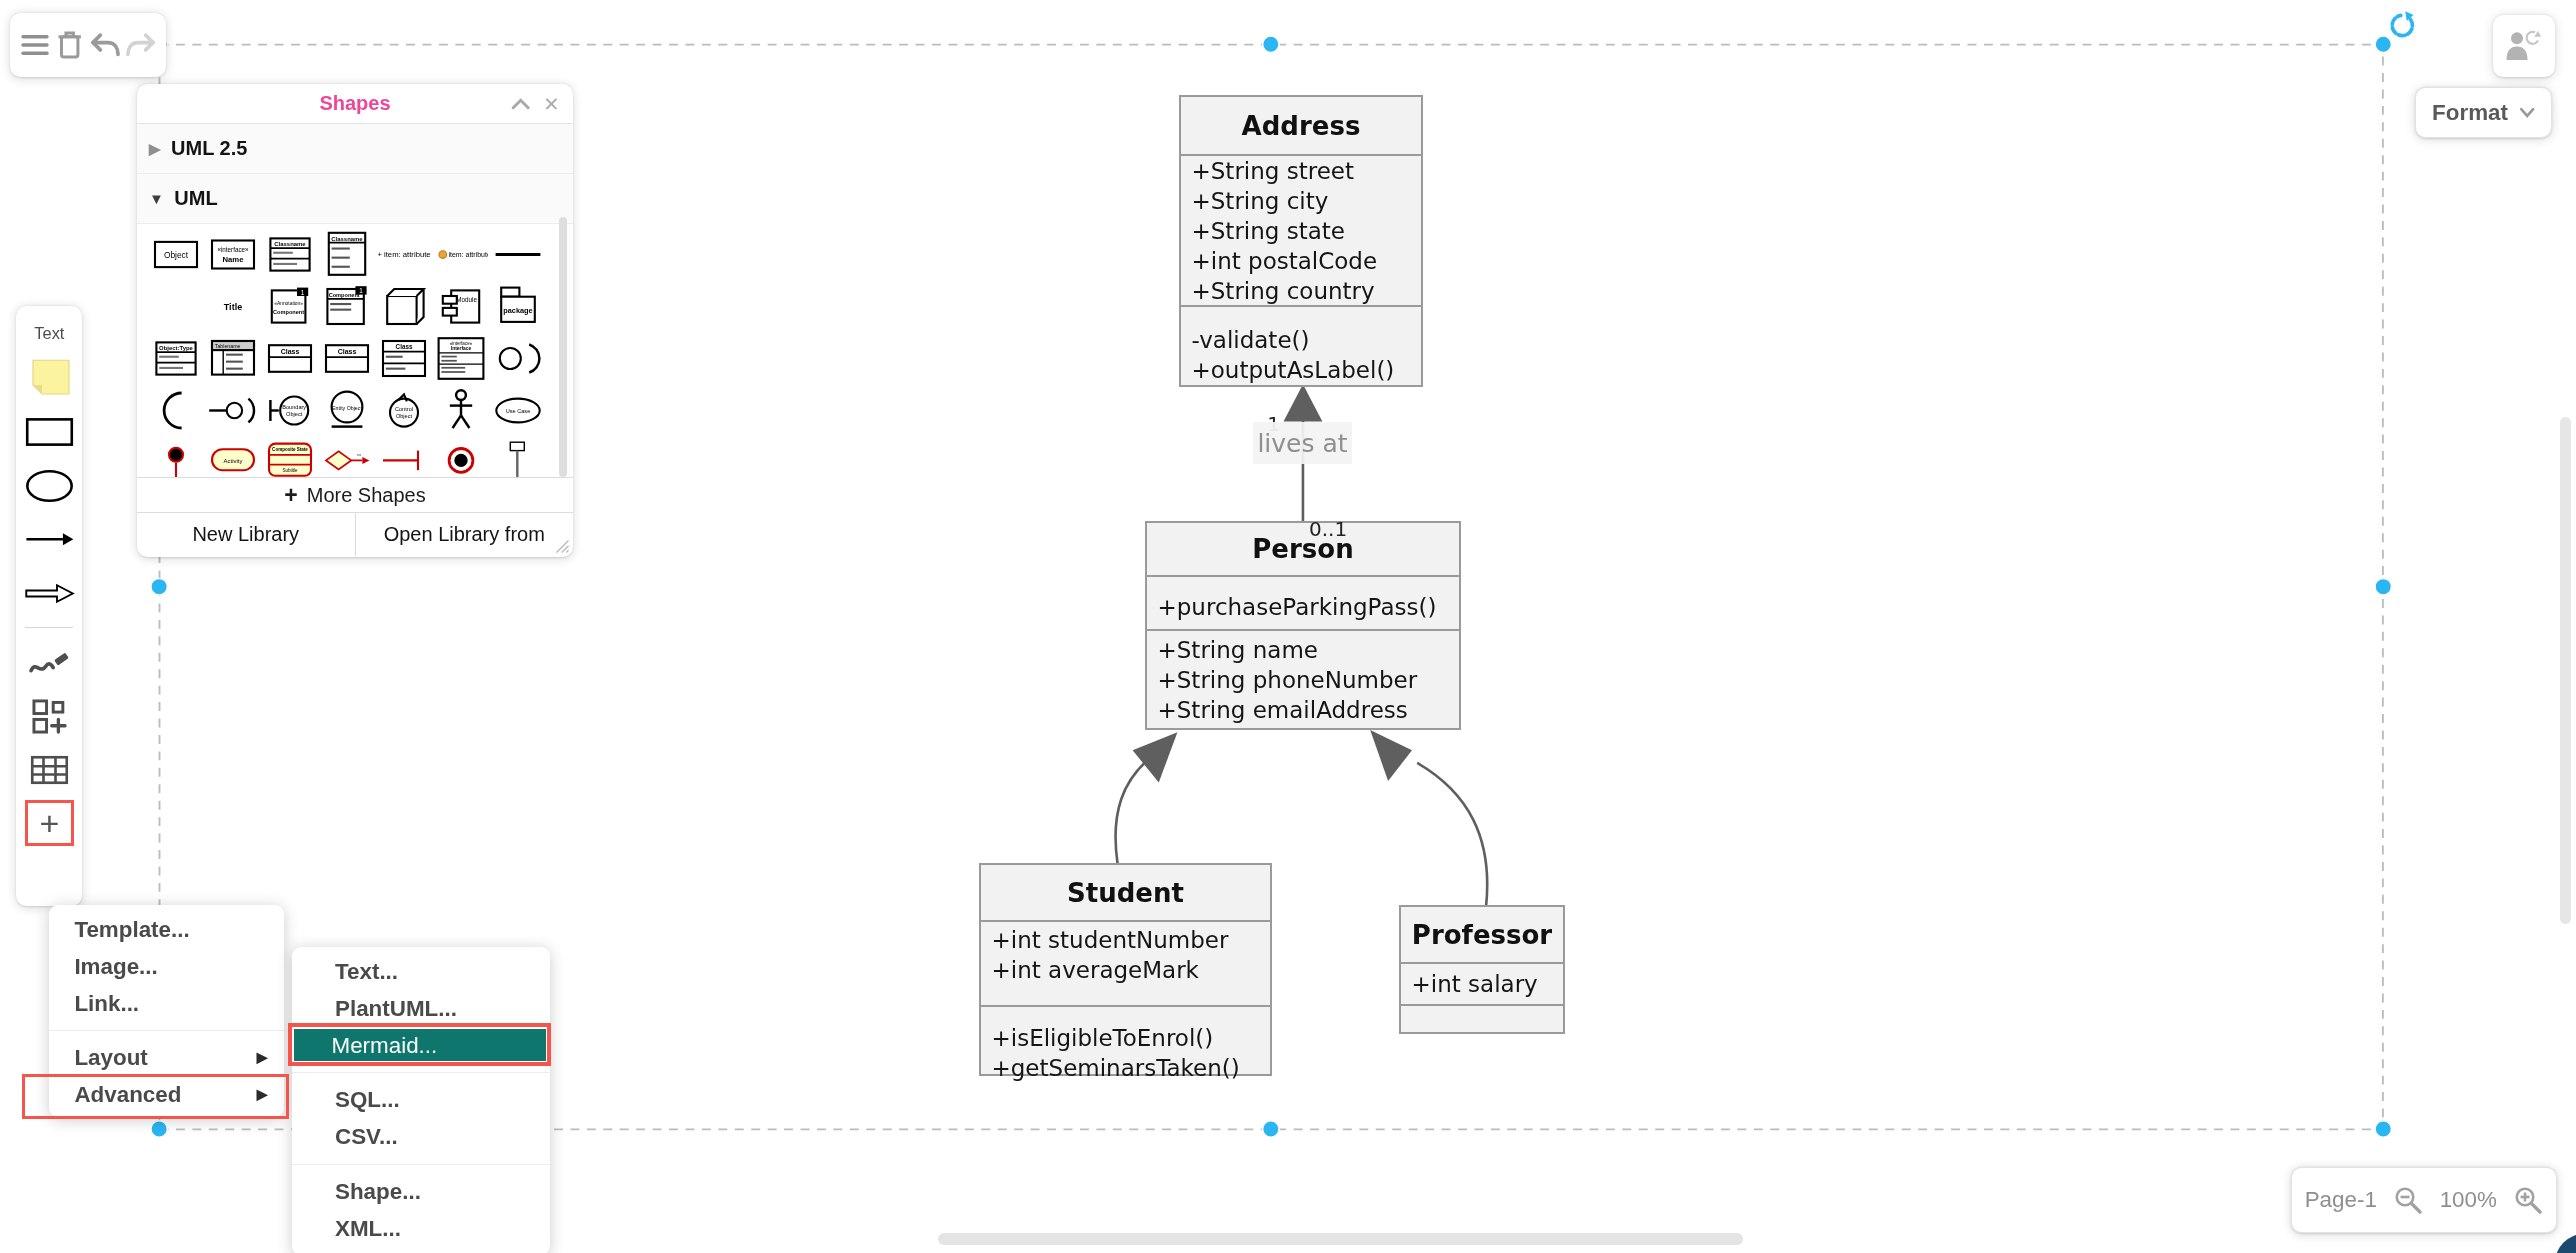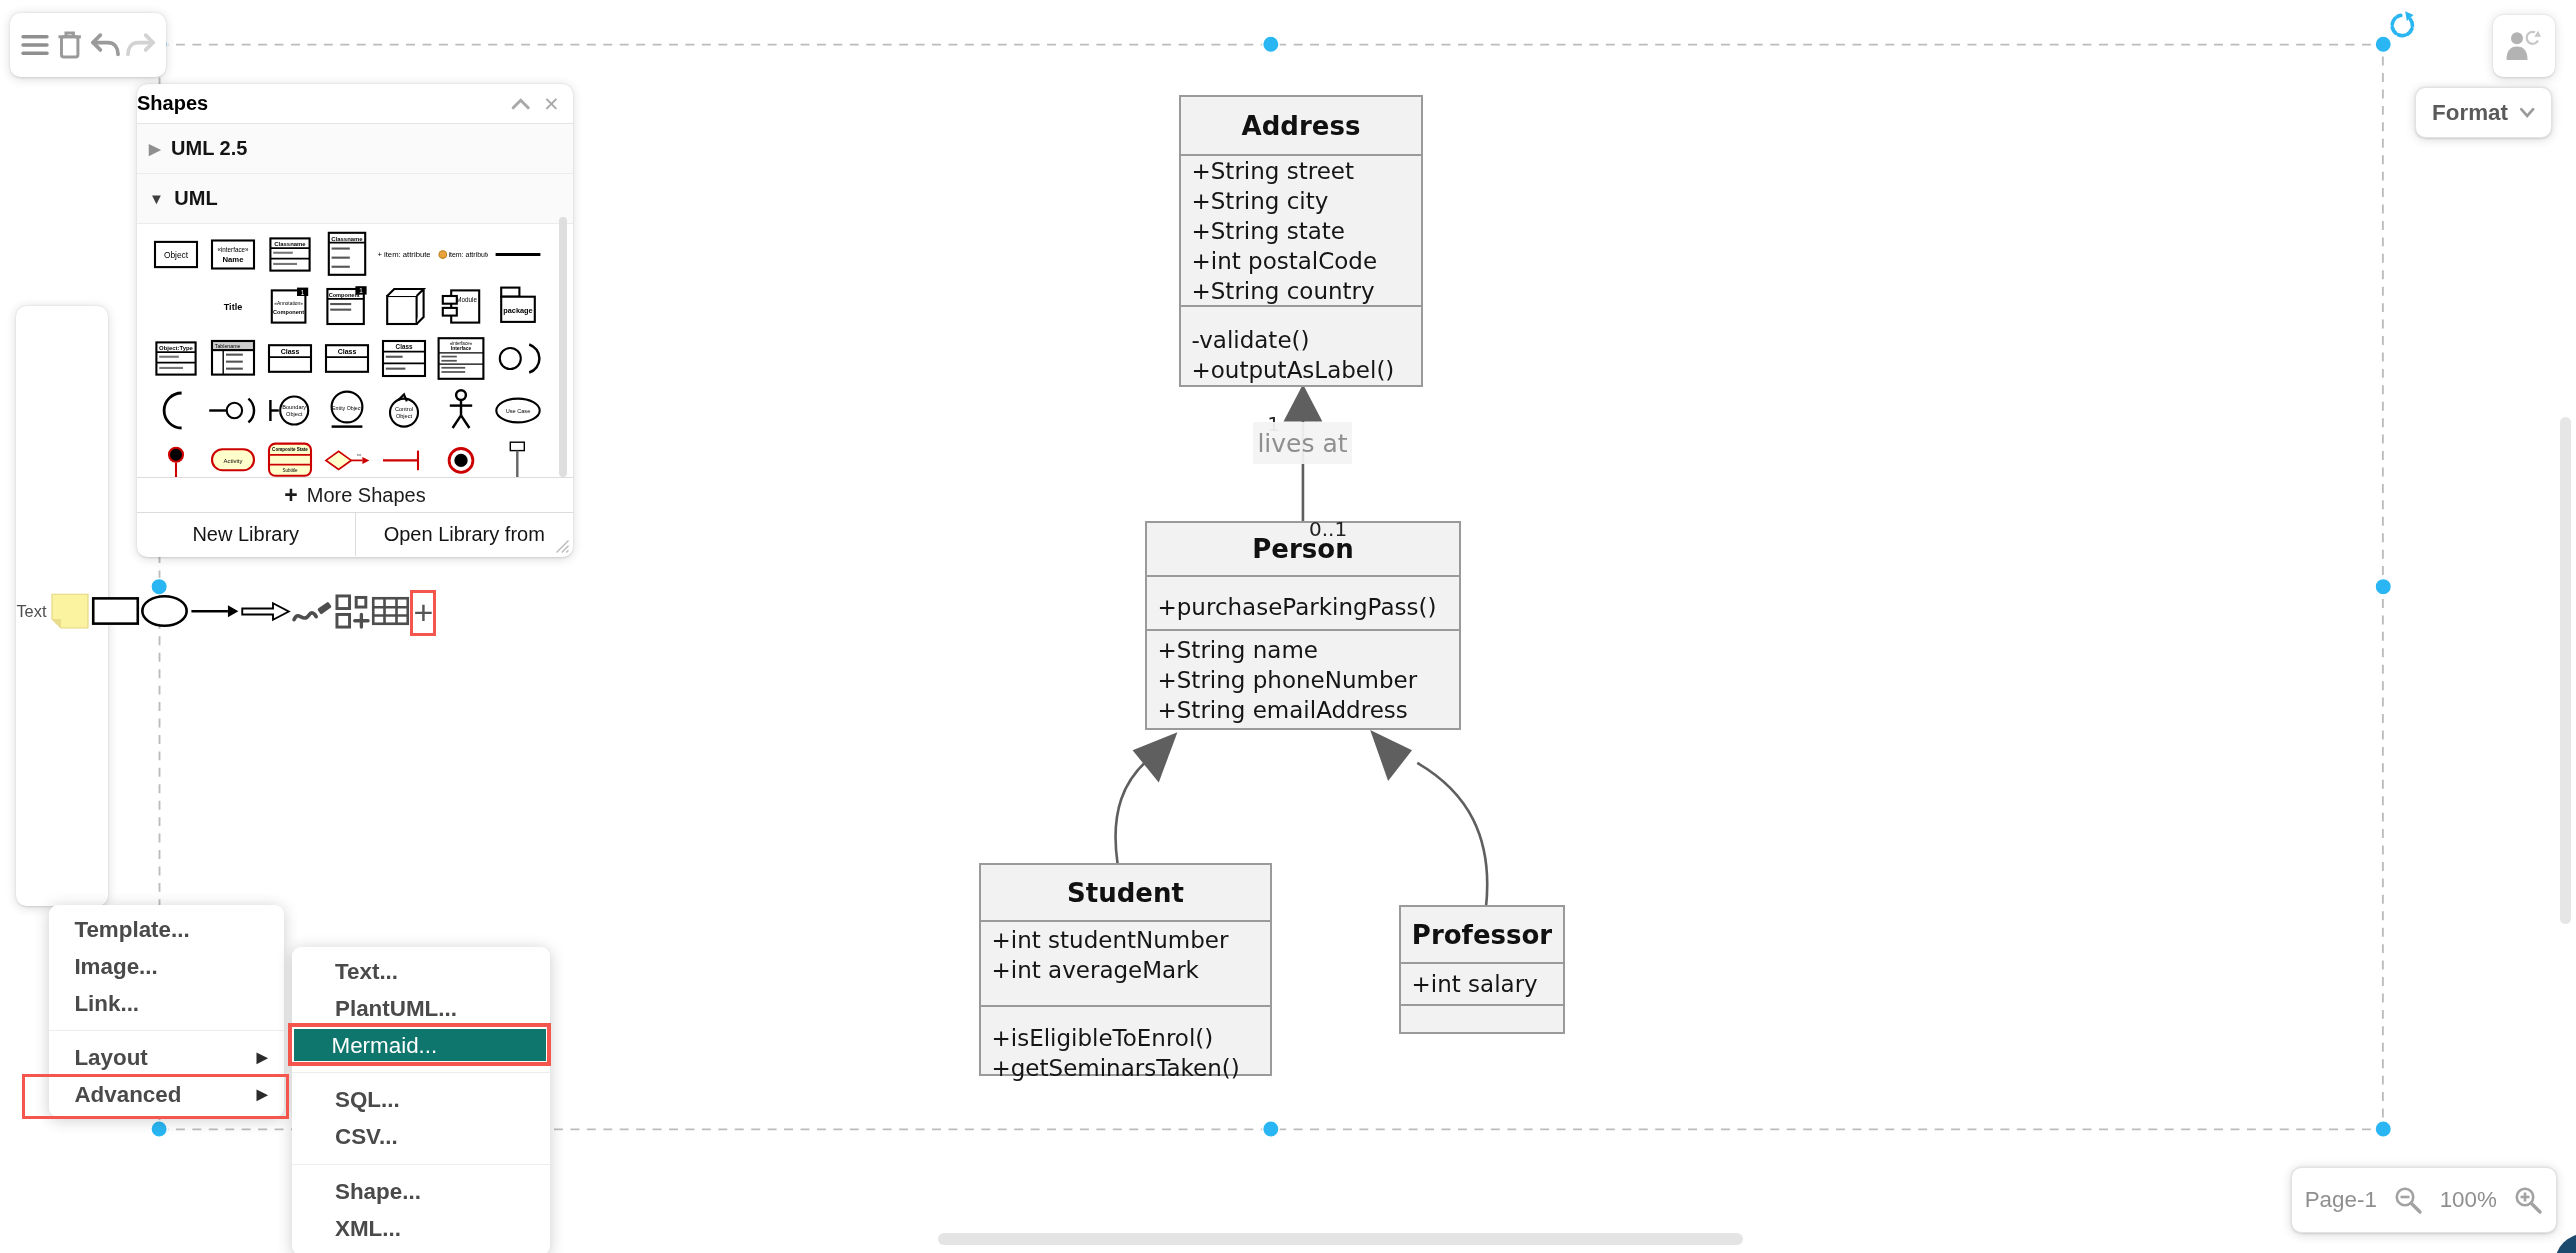--- a/index.html
+++ b/index.html
@@ -17,37 +17,37 @@
   .uml-title{display:flex;align-items:center;justify-content:center;font-weight:bold;font-size:26px;color:#111;}
   .uml-sec{border-top:2.2px solid #9a9a9a;box-sizing:border-box;}
   .uml-line{font-size:23px;line-height:30px;color:#151515;padding-left:10.5px;white-space:nowrap;}
   .edge-label{position:absolute;z-index:7;font-family:"DejaVu Sans",sans-serif;}
   
   #toolbar-top{left:9.7px;top:13.4px;width:156px;height:64px;z-index:45;display:flex;align-items:center;justify-content:space-around;padding:0 7.5px;box-sizing:border-box;}
   .tb-btn{width:33px;height:40px;display:flex;align-items:center;justify-content:center;}
   
   #shapes-panel{left:137px;top:84px;width:436px;height:473px;z-index:40;overflow:hidden;}
   #shapes-header{position:relative;height:39px;border-bottom:0.7px solid #e4e4e4;display:flex;align-items:center;}
-  #shapes-title{flex:1;font-size:20px;font-weight:bold;color:#000000;}
+  #shapes-title{flex:1;text-align:center;font-size:20px;font-weight:bold;color:#ec4899;}
   .hdr-icon{position:absolute;top:7.5px;width:25.4px;height:25.4px;display:flex;align-items:center;justify-content:center;color:#a9a9a9;font-size:19.4px;}
   .sec-row{height:50px;background:#fafafa;border-bottom:0.7px solid #ececec;display:flex;align-items:center;padding-left:12px;box-sizing:border-box;font-size:20px;font-weight:600;color:#141414;}
   .tri{display:inline-block;margin-right:10.5px;color:#8f8f8f;font-size:15px;}
   .tri.open{color:#3f3f3f;}
   #shape-grid{position:relative;height:253px;overflow:hidden;padding:4.5px 0 0 10.5px;box-sizing:border-box;
     display:grid;grid-template-columns:repeat(7,57px);grid-auto-rows:52px;background:#fff;}
   .sgcell{width:57px;height:52px;display:flex;align-items:center;justify-content:center;}
   #panel-scrollthumb{position:absolute;right:6px;top:133px;width:8.2px;height:260px;border-radius:4.5px;background:#dedede;z-index:41;}
   #more-shapes{height:34px;border-top:0.7px solid #dcdcdc;display:flex;align-items:center;justify-content:center;font-size:20px;color:#1c1c1c;}
   #more-shapes .plus{font-size:23px;font-weight:bold;margin-right:9px;}
   #lib-row{height:43px;border-top:0.7px solid #dcdcdc;display:flex;}
   .lib-btn{flex:1;display:flex;align-items:center;justify-content:center;font-size:20px;color:#141414;}
   .lib-btn+.lib-btn{border-left:0.7px solid #dcdcdc;}
   #resize-grip{position:absolute;right:3px;bottom:3px;}
   
-  #sidebar{left:16.4px;top:306px;width:92px;height:600px;z-index:40;display:flex;align-items:center;padding-top:10.5px;box-sizing:border-box;}
+  #sidebar{left:16.4px;top:306px;width:66px;height:600px;z-index:40;display:flex;flex-direction:column;align-items:center;padding-top:10.5px;box-sizing:border-box;}
   .sb-item{height:54px;display:flex;align-items:center;justify-content:center;width:100%;}
   #sb-text-label{height:34px;font-size:16.4px;color:#4d4d4d;display:flex;align-items:center;}
   .sb-divider{width:48px;height:0;border-top:1.5px solid #d5d5d5;margin:6px 0 7.5px;}
   #sb-plus-btn{width:49px;height:46px;border:3.7px solid #f4564e;box-sizing:border-box;display:flex;align-items:center;justify-content:center;background:#fff;font-size:34px;color:#555;margin-top:3px;}
   
   .menu{position:absolute;background:#fff;border-radius:9px;box-shadow:0 2.2px 16.4px rgba(0,0,0,.2);z-index:50;padding:6px 0;box-sizing:border-box;}
   #context-menu{left:49px;top:905px;width:235px;height:212px;}
   #insert-submenu{left:292px;top:947px;width:258px;height:308px;}
   .mi{height:37px;line-height:37px;font-size:22.4px;color:#4a4a4a;padding-left:25.4px;position:relative;white-space:nowrap;font-weight:bold;}
   #insert-submenu .mi{padding-left:43px;}

